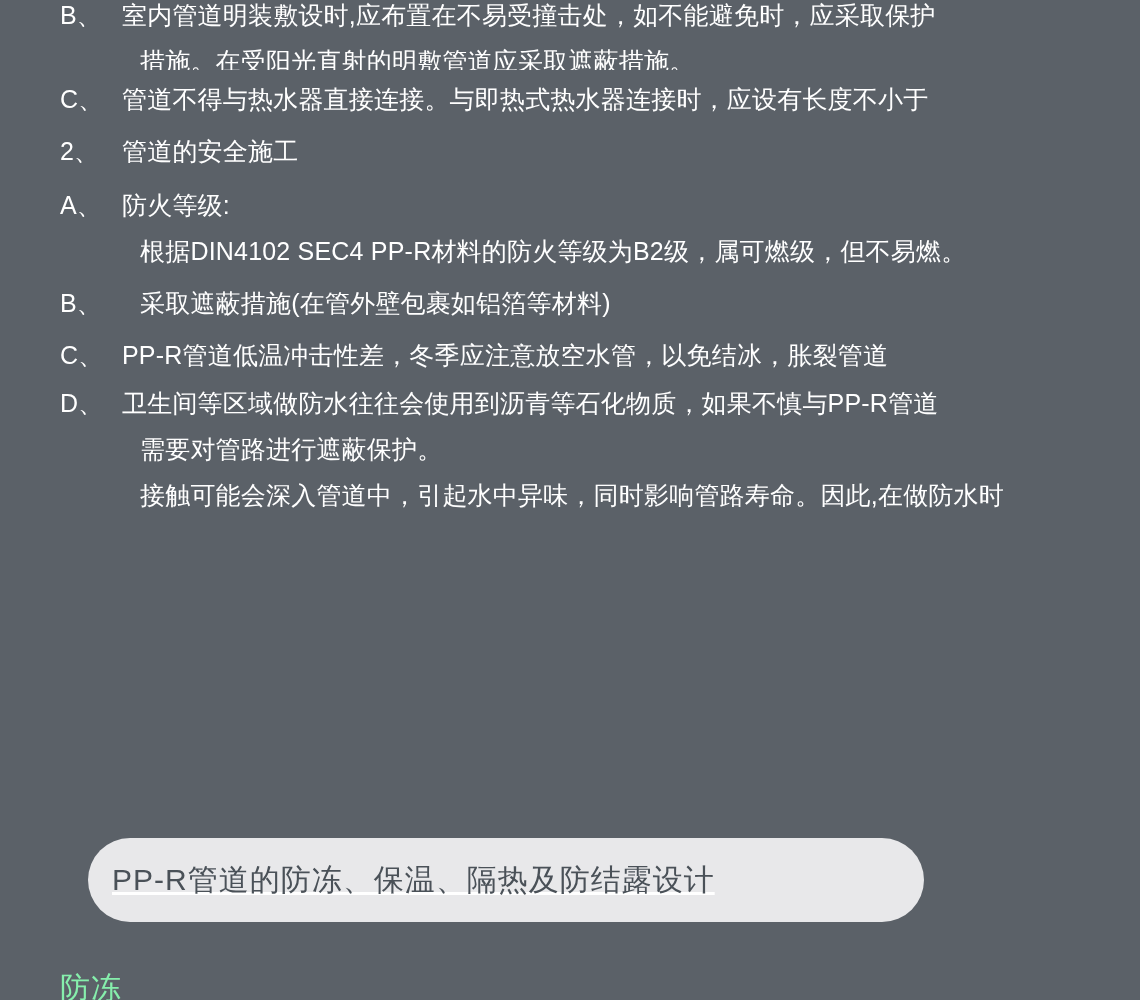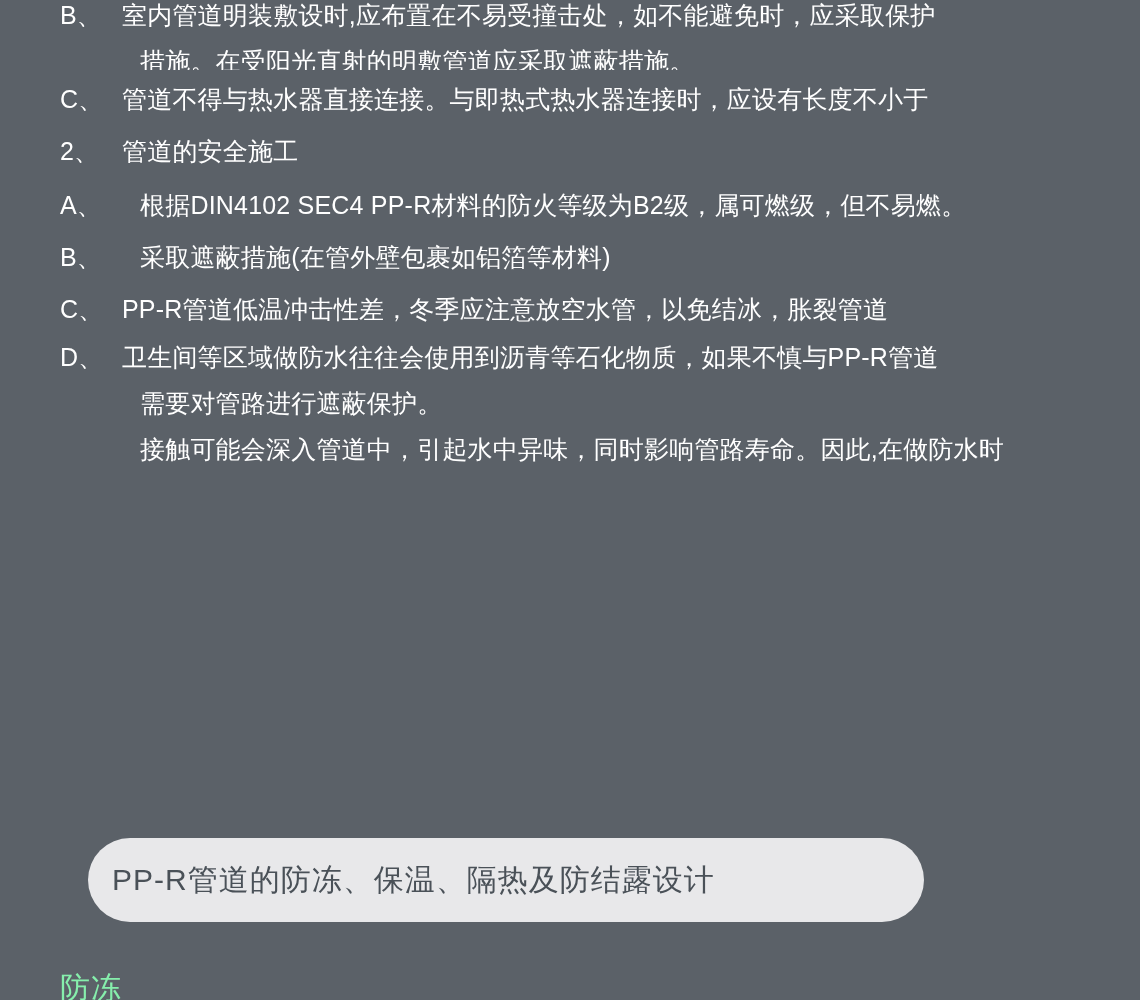--- a/index.html
+++ b/index.html
@@ -53,20 +53,21 @@
   .para .body .ln.ind {
     padding-left: 18px;
   }
 
   .banner-wrap {
     position: absolute;
     left: 88px;
     top: 838px;
     width: 836px;
     height: 84px;
+    text-decoration: underline;
   }
   .banner {
     width: 100%;
     height: 100%;
     background: #e8e8ea;
     border-radius: 42px;
     display: flex;
     align-items: center;
     box-sizing: border-box;
     padding-left: 24px;
@@ -124,20 +125,21 @@
         <span class="body">
           <span class="ln">管道的安全施工</span>
         </span>
       </div>
     </div>
 
     <div style="margin-top:8px;">
       <div class="para">
         <span class="marker">A、</span>
         <span class="body">
+          <span class="ln">防火等级:</span>
           <span class="ln ind">根据DIN4102 SEC4 PP-R材料的防火等级为B2级，属可燃级，但不易燃。</span>
         </span>
       </div>
     </div>
 
     <div style="margin-top:6px;">
       <div class="para">
         <span class="marker">B、</span>
         <span class="body">
           <span class="ln ind">采取遮蔽措施(在管外壁包裹如铝箔等材料)</span>

